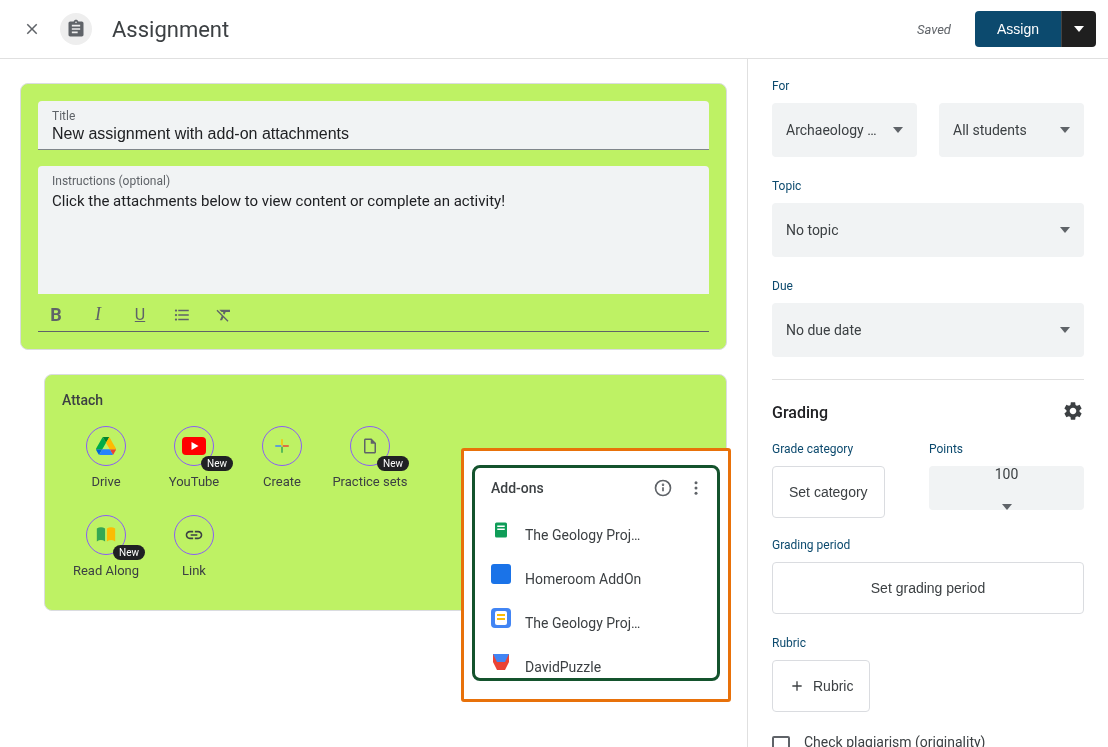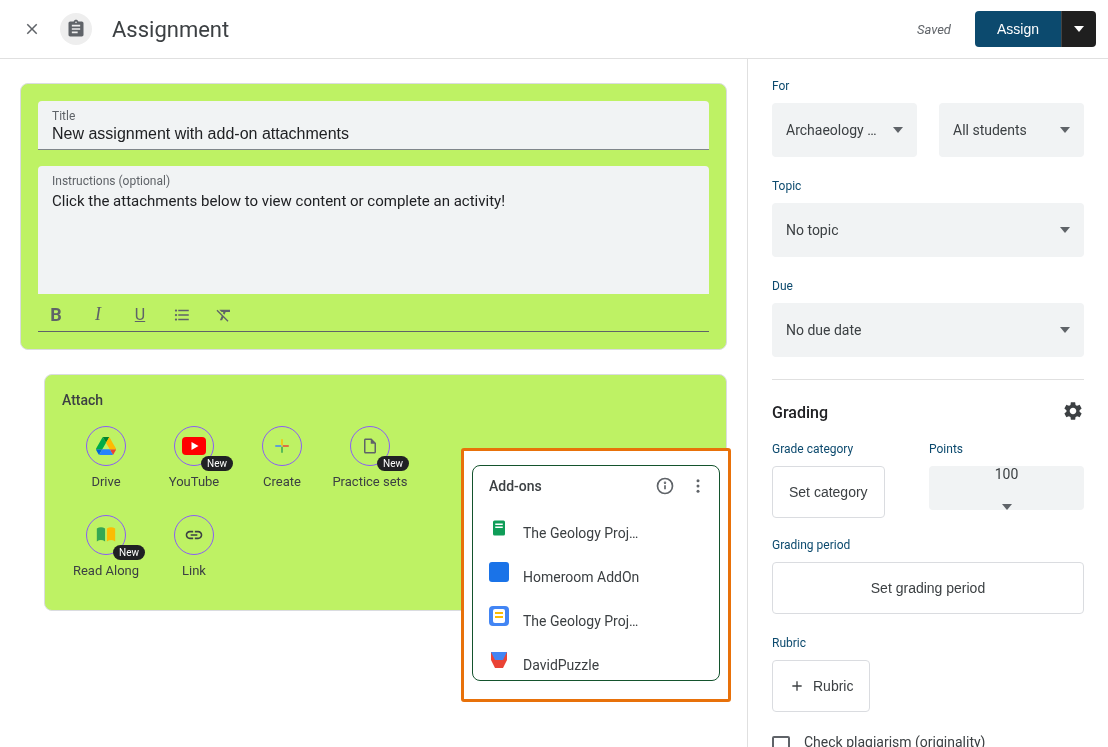--- a/index.html
+++ b/index.html
@@ -179,21 +179,21 @@
       top: 448px;
       width: 270px;
       border: 3px solid #e8710a;
       border-radius: 3px;
       padding: 14px 0 4px 0;
       background: #fff;
       z-index: 20;
       height: 254px;
     }
     .addons-inner {
-      border: 1px solid #14532d;
+      border: 3px solid #14532d;
       border-radius: 8px;
       margin: 0 8px;
       height: 216px;
       overflow: hidden;
       display: flex;
       flex-direction: column;
     }
     .addons-hdr {
       display: flex; align-items: center;
       padding: 10px 12px 10px 16px;

